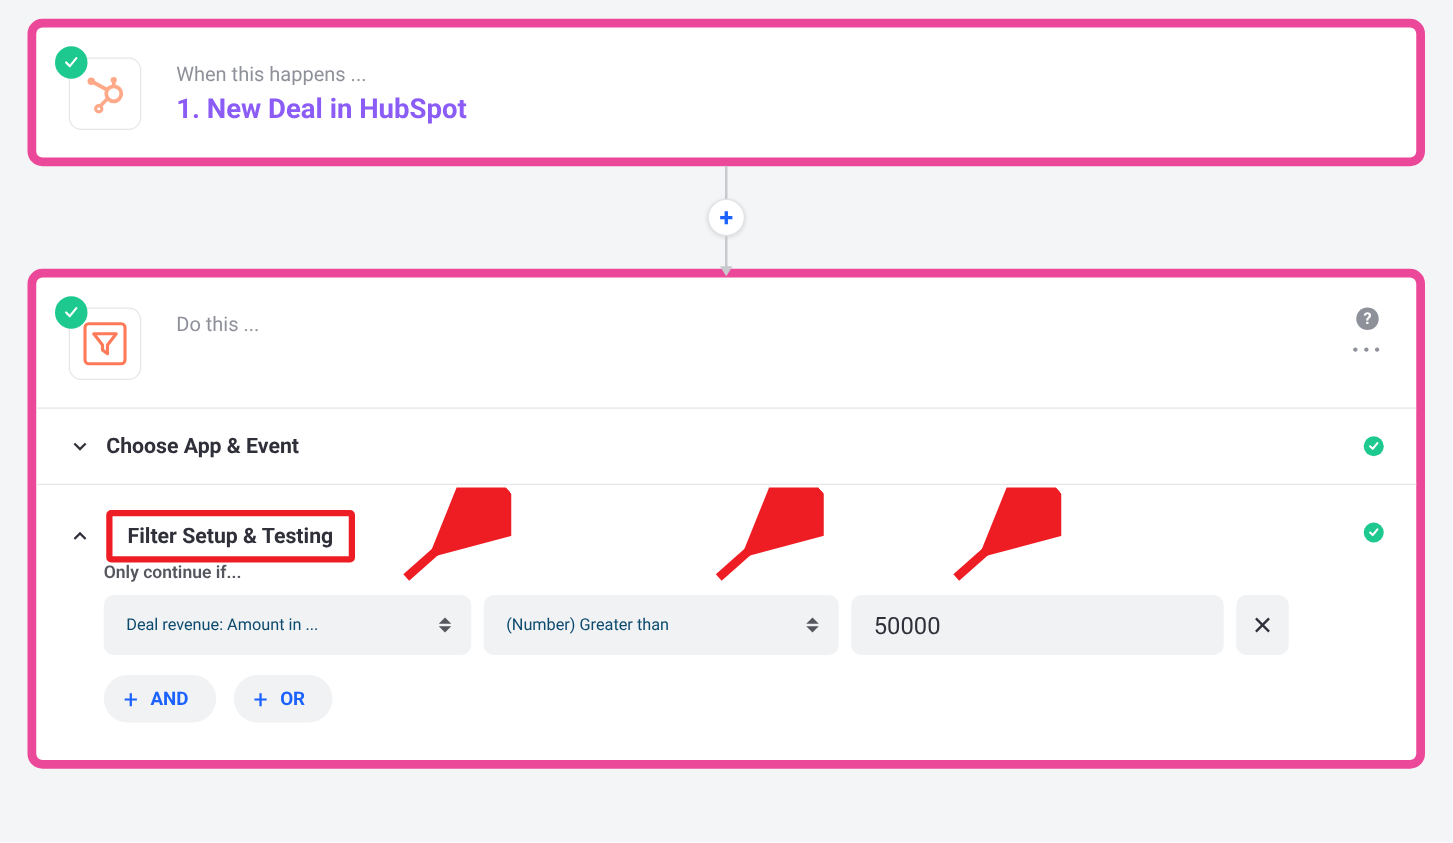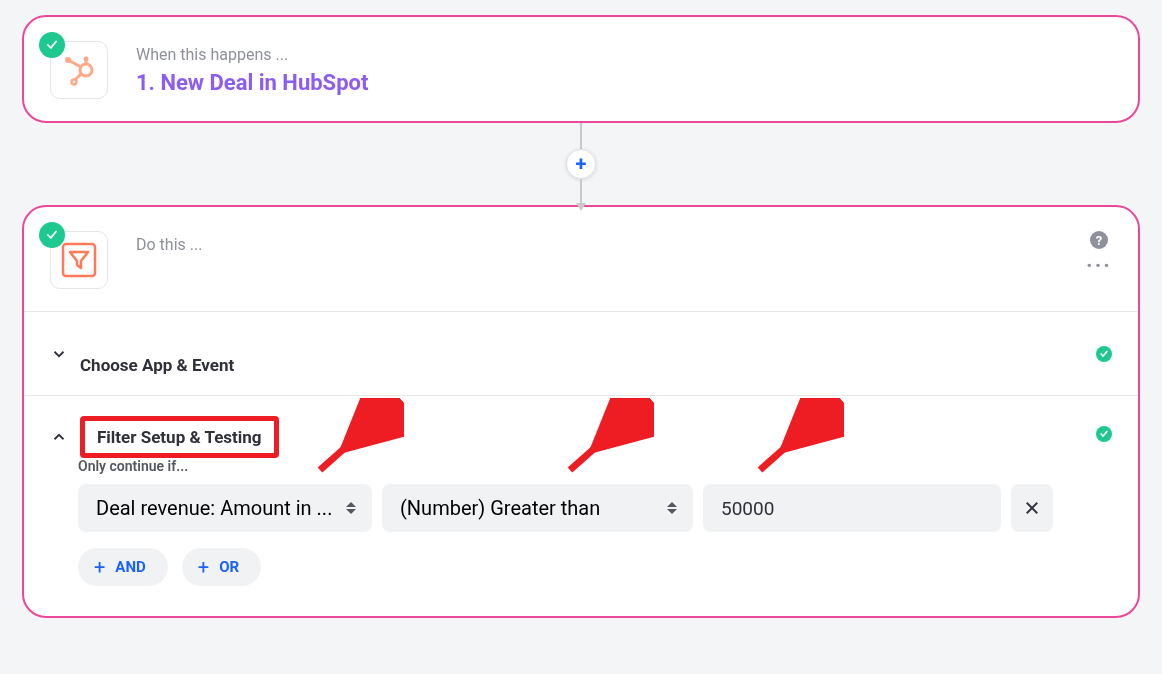--- a/index.html
+++ b/index.html
@@ -6,22 +6,22 @@
   body {
     font-family: -apple-system, BlinkMacSystemFont, "Segoe UI", Roboto, Helvetica, Arial, sans-serif;
     background: #f4f5f7;
     width: 1162px;
     height: 674px;
     overflow: hidden;
     position: relative;
   }
   .step-card {
     background: #fff;
-    border: 2px solid #ec4899;
-    border-radius: 24px;
+    border: 7px solid #ec4899;
+    border-radius: 12px;
     margin: 15px 22px 0 22px;
   }
   .step-header {
     display: flex;
     align-items: flex-start;
     padding: 24px 26px 22px 26px;
     position: relative;
   }
   .step-icon-wrap {
     width: 58px;
@@ -119,21 +119,21 @@
     position: relative;
   }
   .chevron {
     width: 30px;
     display: flex;
     align-items: center;
     justify-content: flex-start;
     cursor: pointer;
   }
   .chevron svg { width: 18px; height: 18px; stroke: #2f3039; stroke-width: 2.4; fill: none; }
-  .section-label { font-weight: 700; font-size: 17px; color: #2f3039; margin-top: 23px; }
+  .section-label { font-weight: 700; font-size: 17px; color: #2f3039; }
   .section-check {
     position: absolute;
     right: 26px;
     width: 16px;
     height: 16px;
     background: #1dc98e;
     border-radius: 50%;
     display: flex;
     align-items: center;
     justify-content: center;
@@ -160,27 +160,27 @@
     gap: 10px;
   }
   .select-box {
     background: #f1f2f4;
     border-radius: 8px;
     height: 48px;
     display: flex;
     align-items: center;
     padding: 0 47px 0 18px;
     position: relative;
-    font-size: 20px;
-    color: #000000;
+    font-size: 13px;
+    color: #0c4a6e;
     cursor: pointer;
     white-space: nowrap;
   }
   .field-sel { width: 294px; }
-  .cond-sel { width: 311px; }
+  .cond-sel { width: 284px; }
   .val-box {
     background: #f1f2f4;
     border-radius: 8px;
     height: 48px;
     display: flex;
     align-items: center;
     padding: 0 18px;
     font-size: 19px;
     color: #2f3039;
     width: 298px;

